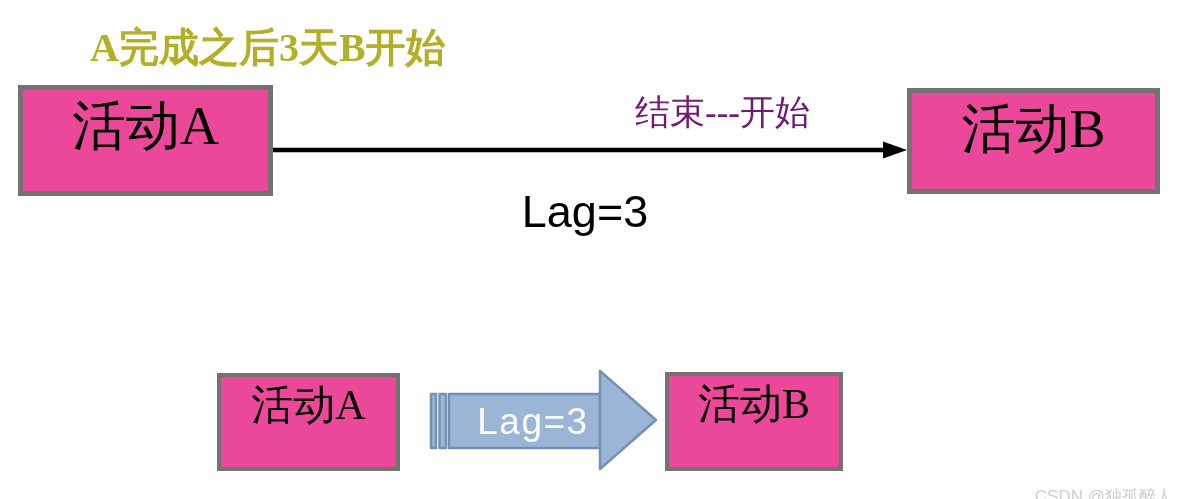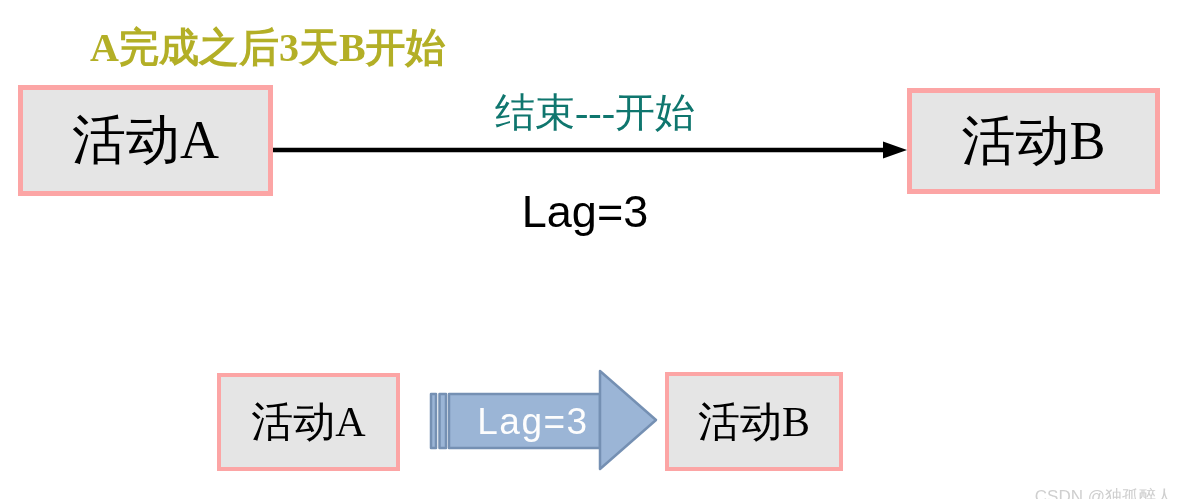--- a/index.html
+++ b/index.html
@@ -21,24 +21,23 @@
     font-weight: bold;
     font-size: 40px;
     line-height: 44px;
     color: #b3af26;
     white-space: nowrap;
   }
 
   .box {
     position: absolute;
     box-sizing: border-box;
-    background: #e5e5e5;
-    border: 5px solid #fca5a5;
+    background: #ec4899;
+    border: 5px solid #737373;
     display: flex;
-    align-items: center;
     justify-content: center;
     font-family: "Liberation Serif", serif;
     color: #000000;
     white-space: nowrap;
   }
   .box-a-top { left: 18px;  top: 85px;  width: 255px; height: 111px; font-size: 54px; }
   .box-b-top { left: 907px; top: 88px;  width: 253px; height: 106px; font-size: 54px; }
   .box-a-bottom { left: 217px; top: 373px; width: 183px; height: 98px; border-width: 4px; font-size: 42px; }
   .box-b-bottom { left: 665px; top: 372px; width: 178px; height: 99px; border-width: 4px; font-size: 42px; }
 
@@ -48,25 +47,25 @@
     top: 133px;
     width: 640px;
     height: 34px;
   }
 
   .rel-label {
     position: absolute;
     left: 380px;
     top: 88px;
     width: 430px;
-    text-align: center;
+    text-align: right;
     font-family: "Liberation Serif", serif;
-    font-size: 40px;
+    font-size: 35px;
     line-height: 50px;
-    color: #0f766e;
+    color: #701a75;
     white-space: nowrap;
   }
 
   .lag-label {
     position: absolute;
     left: 420px;
     top: 186px;
     width: 330px;
     text-align: center;
     font-family: "Liberation Sans", sans-serif;

